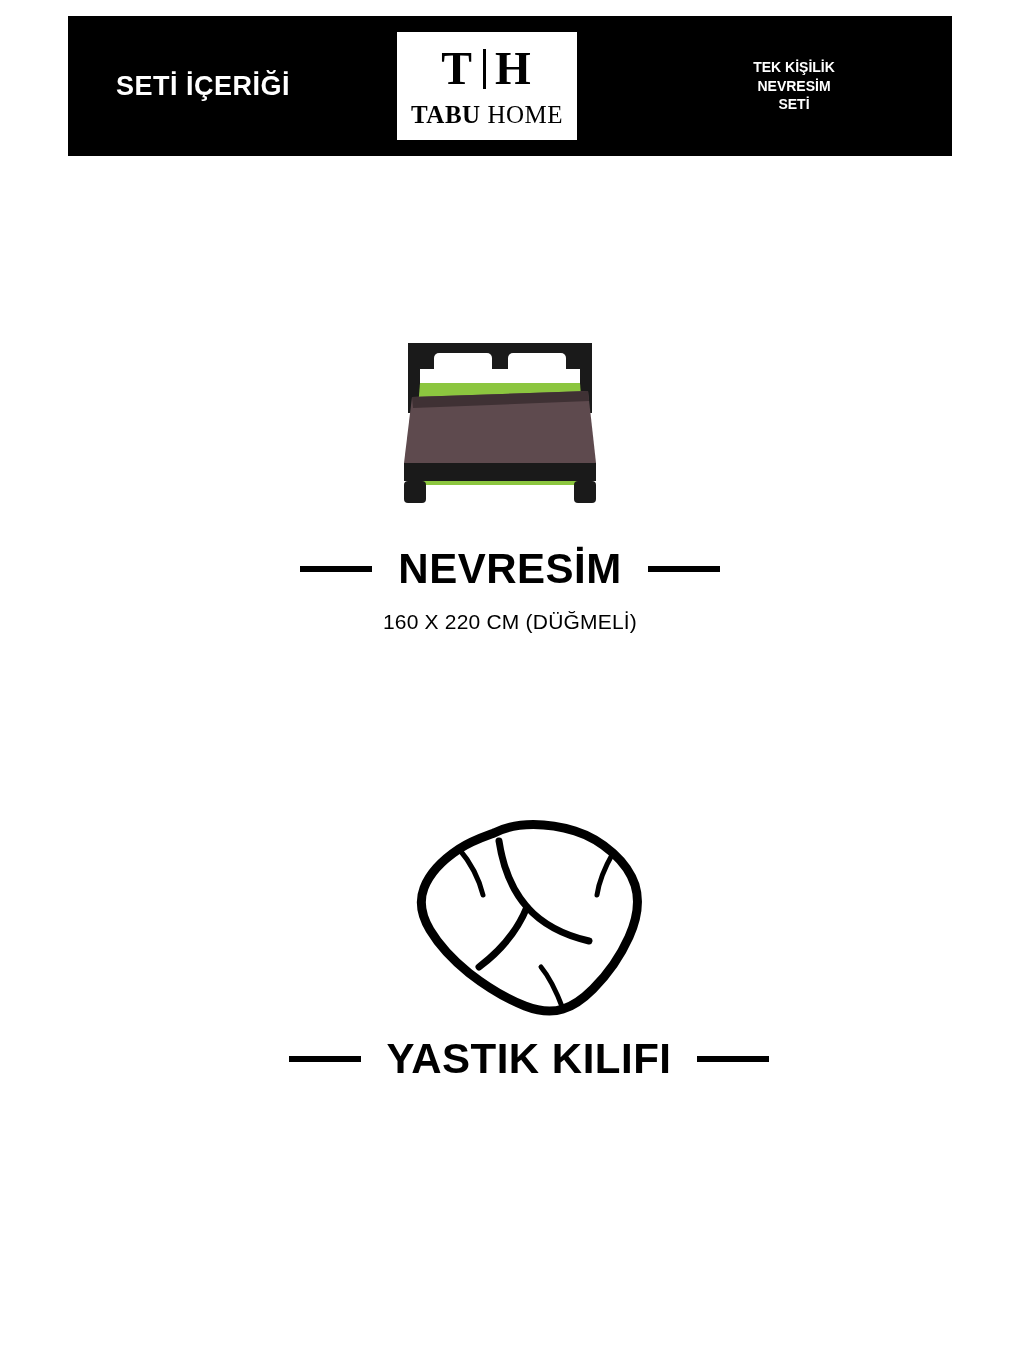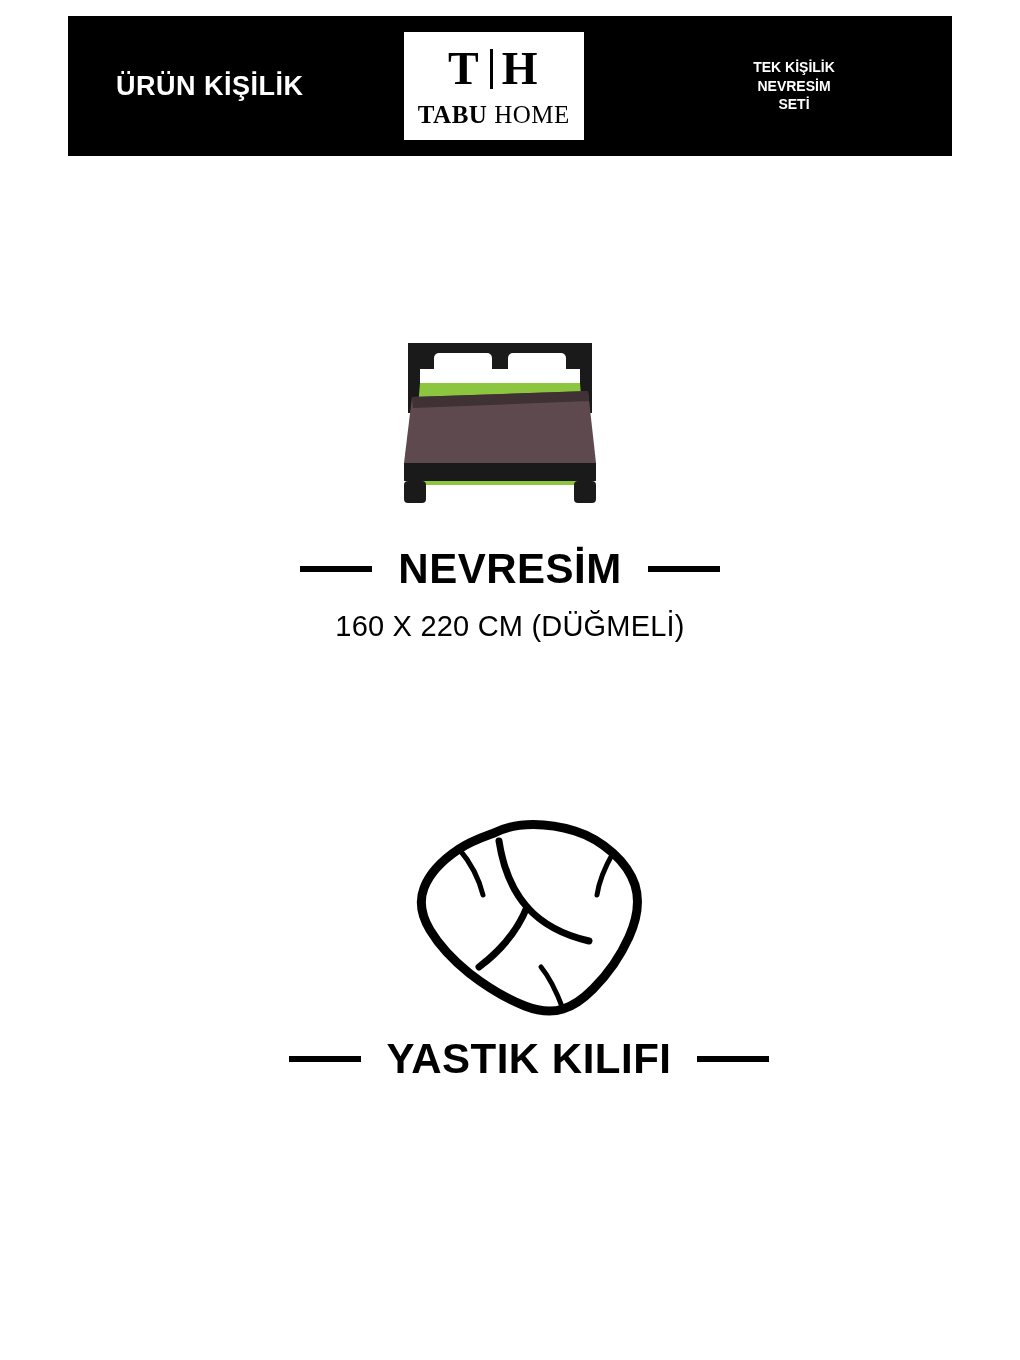--- a/index.html
+++ b/index.html
@@ -121,30 +121,30 @@
   }
   .section-title {
     font-size: 42px;
     font-weight: bold;
     letter-spacing: 0.5px;
     line-height: 1;
     white-space: nowrap;
   }
   .section-sub {
     margin-top: 20px;
-    font-size: 29px;
+    font-size: 21px;
     font-weight: normal;
     letter-spacing: 0.2px;
   }
 </style>
 </head>
 <body>
 
 <div class="header">
-  <div class="header-left">ÜRÜN KİŞİLİK</div>
+  <div class="header-left">SETİ İÇERİĞİ</div>
 
   <div class="logo">
     <div class="logo-mark">
       <span>T</span>
       <span class="bar"></span>
       <span>H</span>
     </div>
     <div class="logo-text">
       <span class="bold">TABU</span><span class="light"> HOME</span>
     </div>

